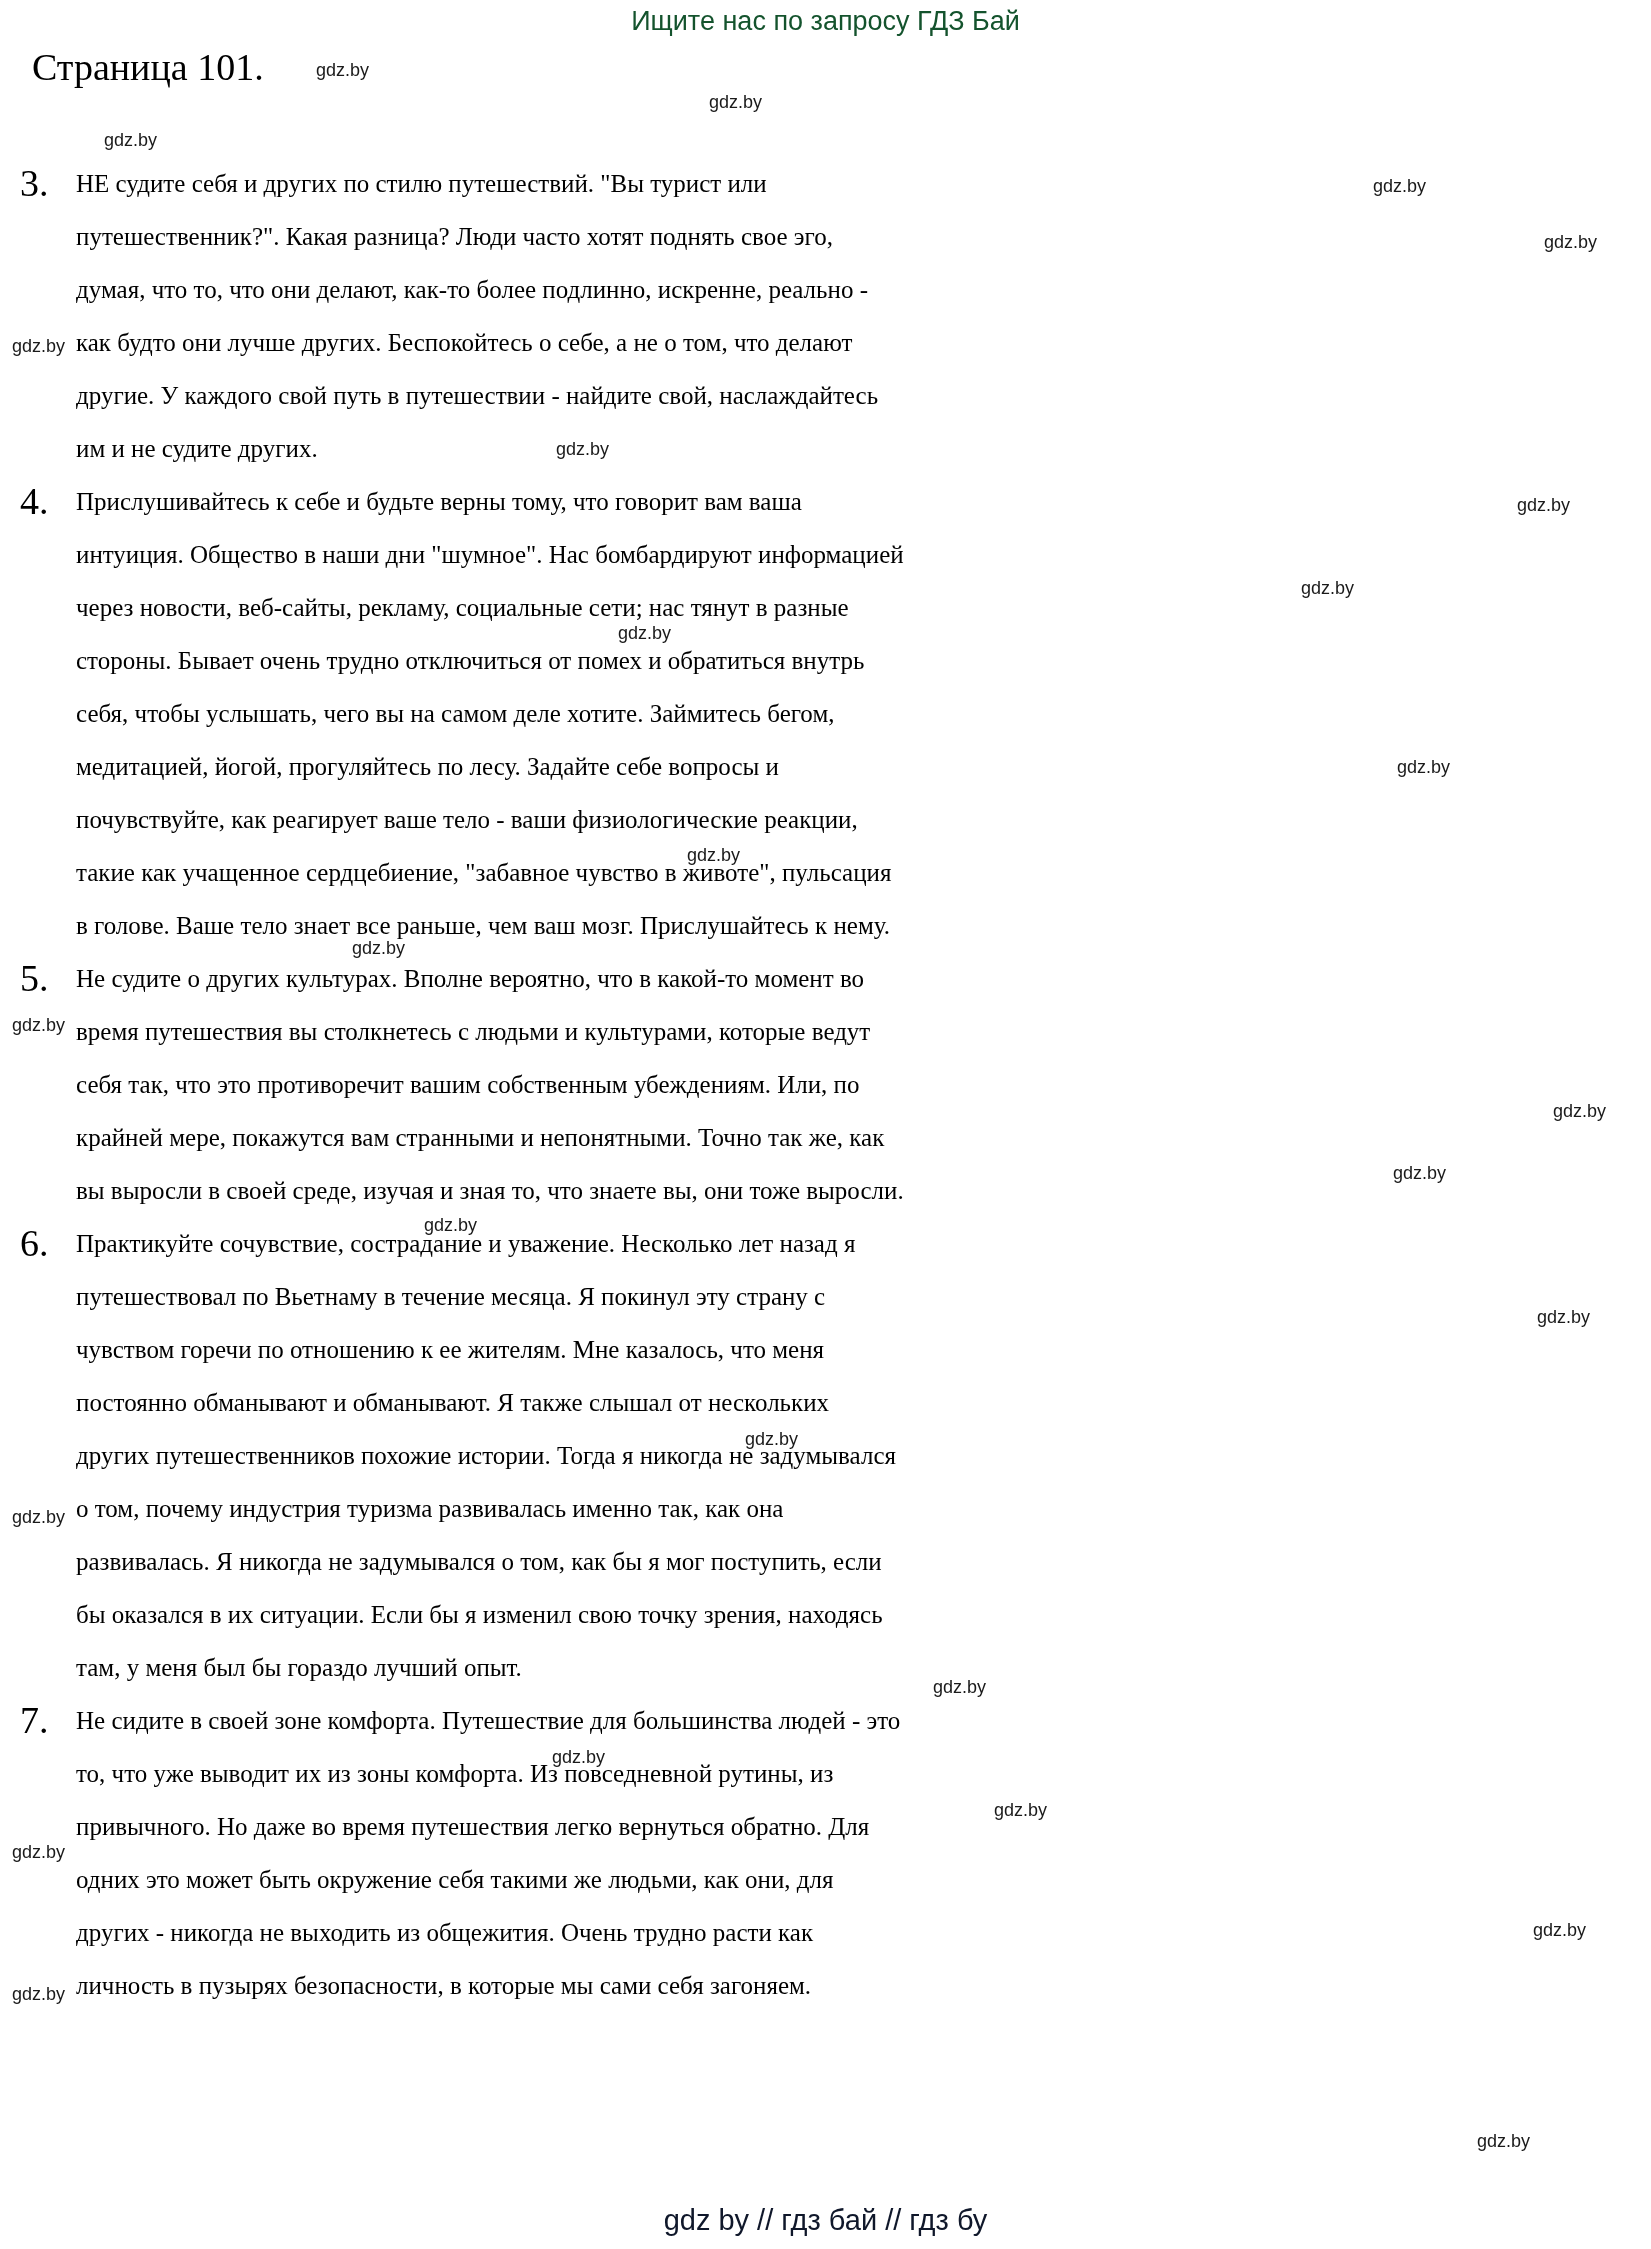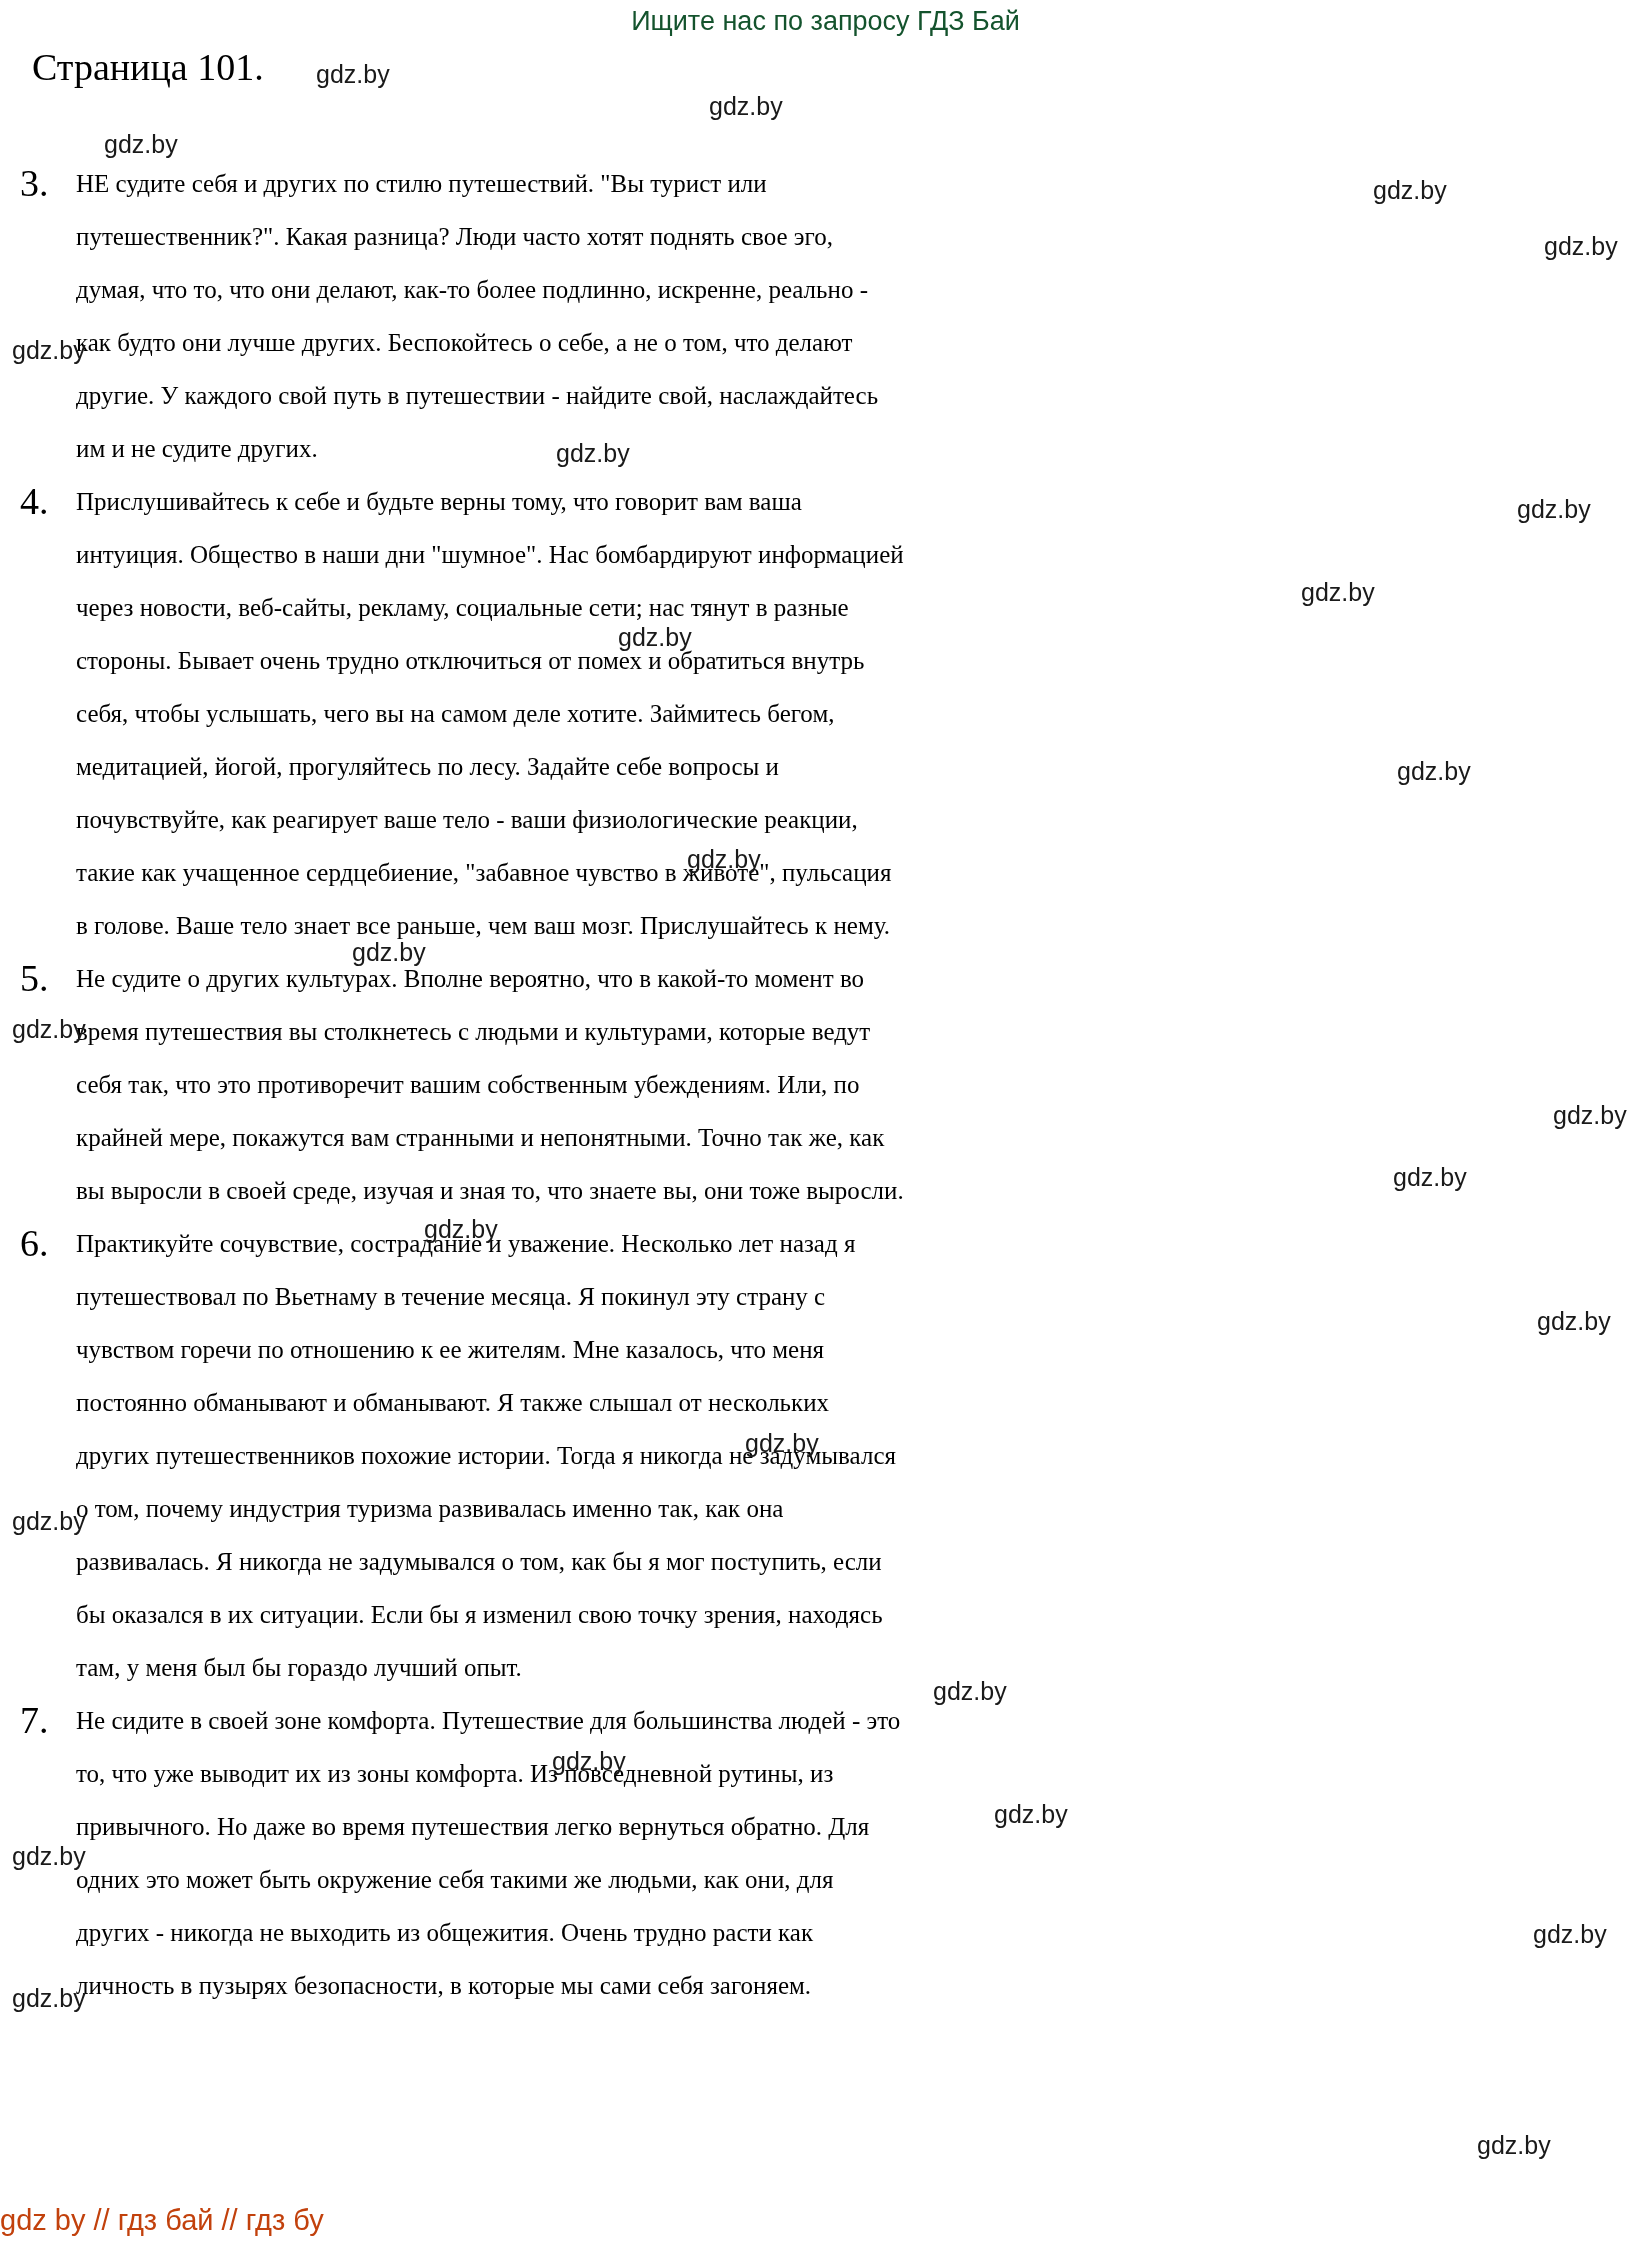--- a/index.html
+++ b/index.html
@@ -50,32 +50,33 @@
     font-size: 25px;
     line-height: 53px;
   }
   .text p {
     white-space: pre;
     margin: 0;
   }
   .wm {
     position: absolute;
     font-family: "Liberation Sans", "DejaVu Sans", sans-serif;
-    font-size: 25px;
+    font-size: 18px;
     color: #1a1a1a;
     white-space: nowrap;
   }
   .footer {
     position: absolute;
     bottom: 13px;
     left: 0;
     width: 100%;
+    text-align: center;
     font-family: "Liberation Sans", "DejaVu Sans", sans-serif;
     font-size: 29px;
-    color: #c2410c;
+    color: #0f172a;
   }
 </style>
 </head>
 <body>
 
 <div class="promo">Ищите нас по запросу ГДЗ Бай</div>
 
 <h1 class="page-title">Страница 101.</h1>
 
 <div class="content">

